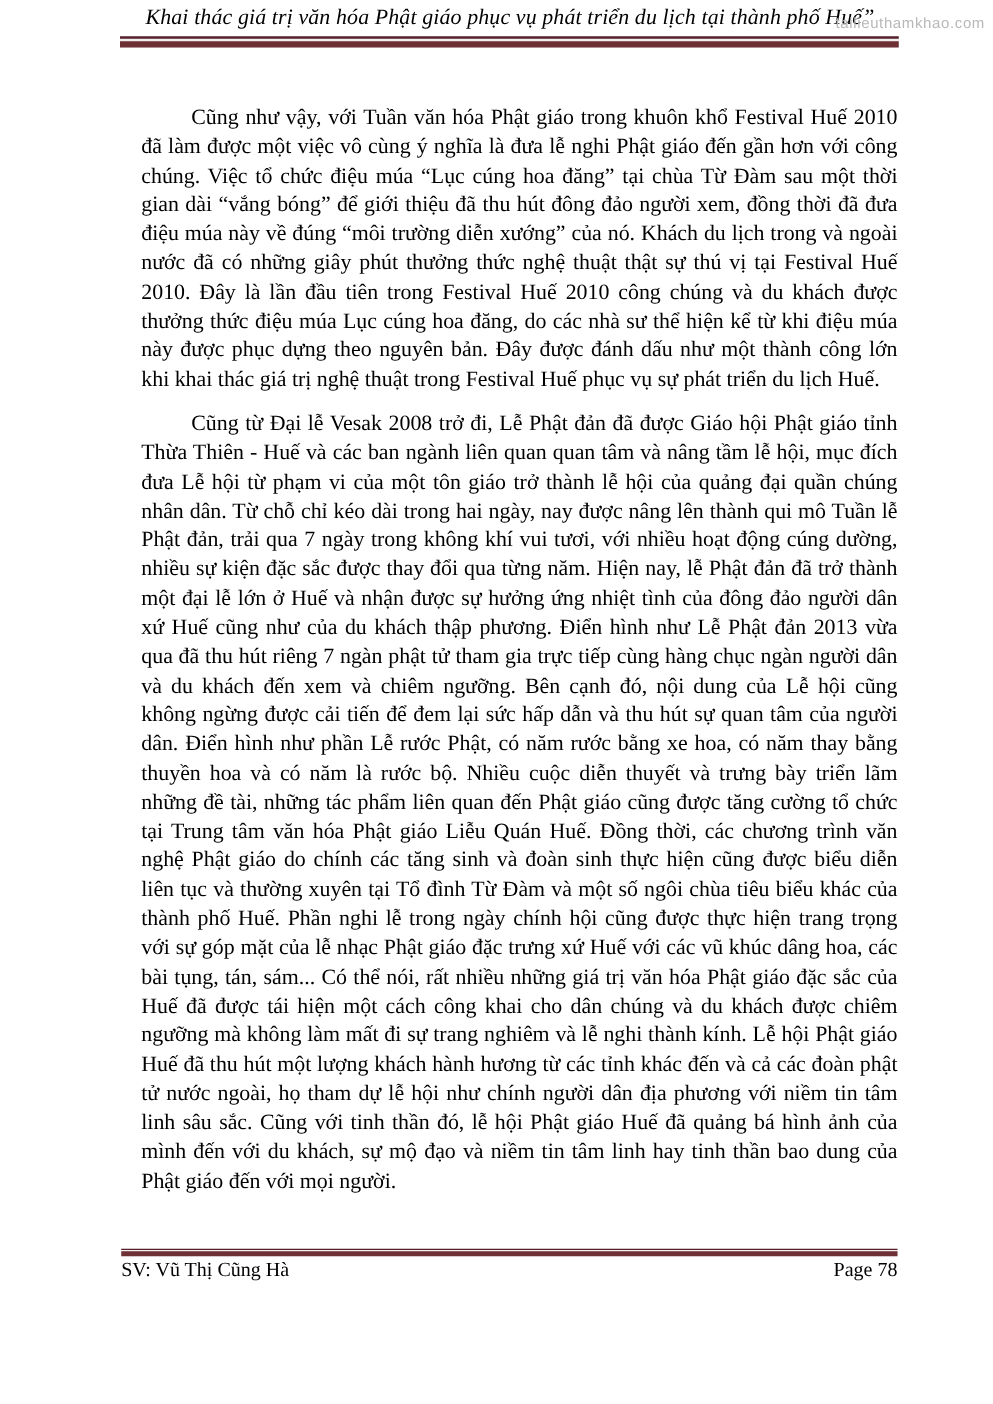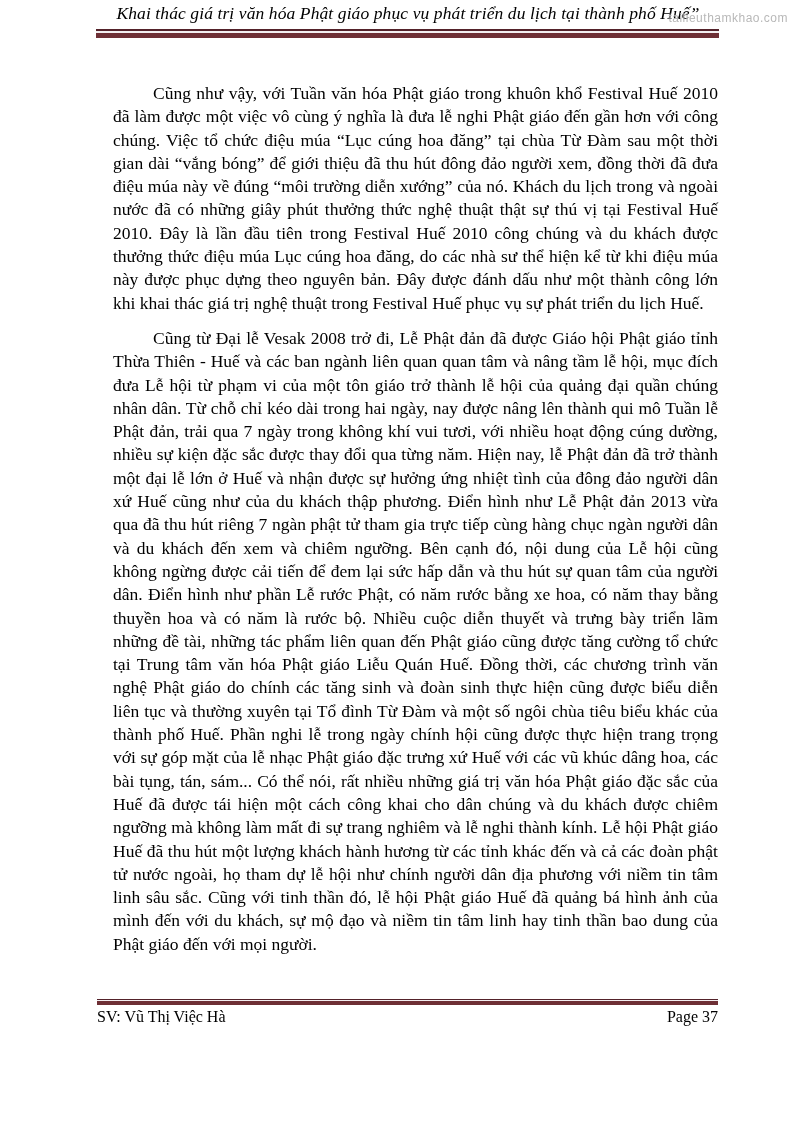--- a/index.html
+++ b/index.html
@@ -91,17 +91,17 @@
   <div class="header-rule"></div>
 
   <div class="body-text">
     <p>Cũng như vậy, với Tuần văn hóa Phật giáo trong khuôn khổ Festival Huế 2010 đã làm được một việc vô cùng ý nghĩa là đưa lễ nghi Phật giáo đến gần hơn với công chúng. Việc tổ chức điệu múa “Lục cúng hoa đăng” tại chùa Từ Đàm sau một thời gian dài “vắng bóng” để giới thiệu đã thu hút đông đảo người xem, đồng thời đã đưa điệu múa này về đúng “môi trường diễn xướng” của nó. Khách du lịch trong và ngoài nước đã có những giây phút thưởng thức nghệ thuật thật sự thú vị tại Festival Huế 2010. Đây là lần đầu tiên trong Festival Huế 2010 công chúng và du khách được thưởng thức điệu múa Lục cúng hoa đăng, do các nhà sư thể hiện kể từ khi điệu múa này được phục dựng theo nguyên bản. Đây được đánh dấu như một thành công lớn khi khai thác giá trị nghệ thuật trong Festival Huế phục vụ sự phát triển du lịch Huế.</p>
     <p>Cũng từ Đại lễ Vesak 2008 trở đi, Lễ Phật đản đã được Giáo hội Phật giáo tỉnh Thừa Thiên - Huế và các ban ngành liên quan quan tâm và nâng tầm lễ hội, mục đích đưa Lễ hội từ phạm vi của một tôn giáo trở thành lễ hội của quảng đại quần chúng nhân dân. Từ chỗ chỉ kéo dài trong hai ngày, nay được nâng lên thành qui mô Tuần lễ Phật đản, trải qua 7 ngày trong không khí vui tươi, với nhiều hoạt động cúng dường, nhiều sự kiện đặc sắc được thay đổi qua từng năm. Hiện nay, lễ Phật đản đã trở thành một đại lễ lớn ở Huế và nhận được sự hưởng ứng nhiệt tình của đông đảo người dân xứ Huế cũng như của du khách thập phương. Điển hình như Lễ Phật đản 2013 vừa qua đã thu hút riêng 7 ngàn phật tử tham gia trực tiếp cùng hàng chục ngàn người dân và du khách đến xem và chiêm ngưỡng. Bên cạnh đó, nội dung của Lễ hội cũng không ngừng được cải tiến để đem lại sức hấp dẫn và thu hút sự quan tâm của người dân. Điển hình như phần Lễ rước Phật, có năm rước bằng xe hoa, có năm thay bằng thuyền hoa và có năm là rước bộ. Nhiều cuộc diễn thuyết và trưng bày triển lãm những đề tài, những tác phẩm liên quan đến Phật giáo cũng được tăng cường tổ chức tại Trung tâm văn hóa Phật giáo Liễu Quán Huế. Đồng thời, các chương trình văn nghệ Phật giáo do chính các tăng sinh và đoàn sinh thực hiện cũng được biểu diễn liên tục và thường xuyên tại Tổ đình Từ Đàm và một số ngôi chùa tiêu biểu khác của thành phố Huế. Phần nghi lễ trong ngày chính hội cũng được thực hiện trang trọng với sự góp mặt của lễ nhạc Phật giáo đặc trưng xứ Huế với các vũ khúc dâng hoa, các bài tụng, tán, sám... Có thể nói, rất nhiều những giá trị văn hóa Phật giáo đặc sắc của Huế đã được tái hiện một cách công khai cho dân chúng và du khách được chiêm ngưỡng mà không làm mất đi sự trang nghiêm và lễ nghi thành kính. Lễ hội Phật giáo Huế đã thu hút một lượng khách hành hương từ các tỉnh khác đến và cả các đoàn phật tử nước ngoài, họ tham dự lễ hội như chính người dân địa phương với niềm tin tâm linh sâu sắc. Cũng với tinh thần đó, lễ hội Phật giáo Huế đã quảng bá hình ảnh của mình đến với du khách, sự mộ đạo và niềm tin tâm linh hay tinh thần bao dung của Phật giáo đến với mọi người.</p>
   </div>
 
   <div class="footer-rule"></div>
 
   <div class="footer-row">
-    <span>SV: Vũ Thị Việc Hà</span>
-    <span>Page 37</span>
+    <span>SV: Vũ Thị Cũng Hà</span>
+    <span>Page 78</span>
   </div>
 
 </div>
 
 </body></html>

